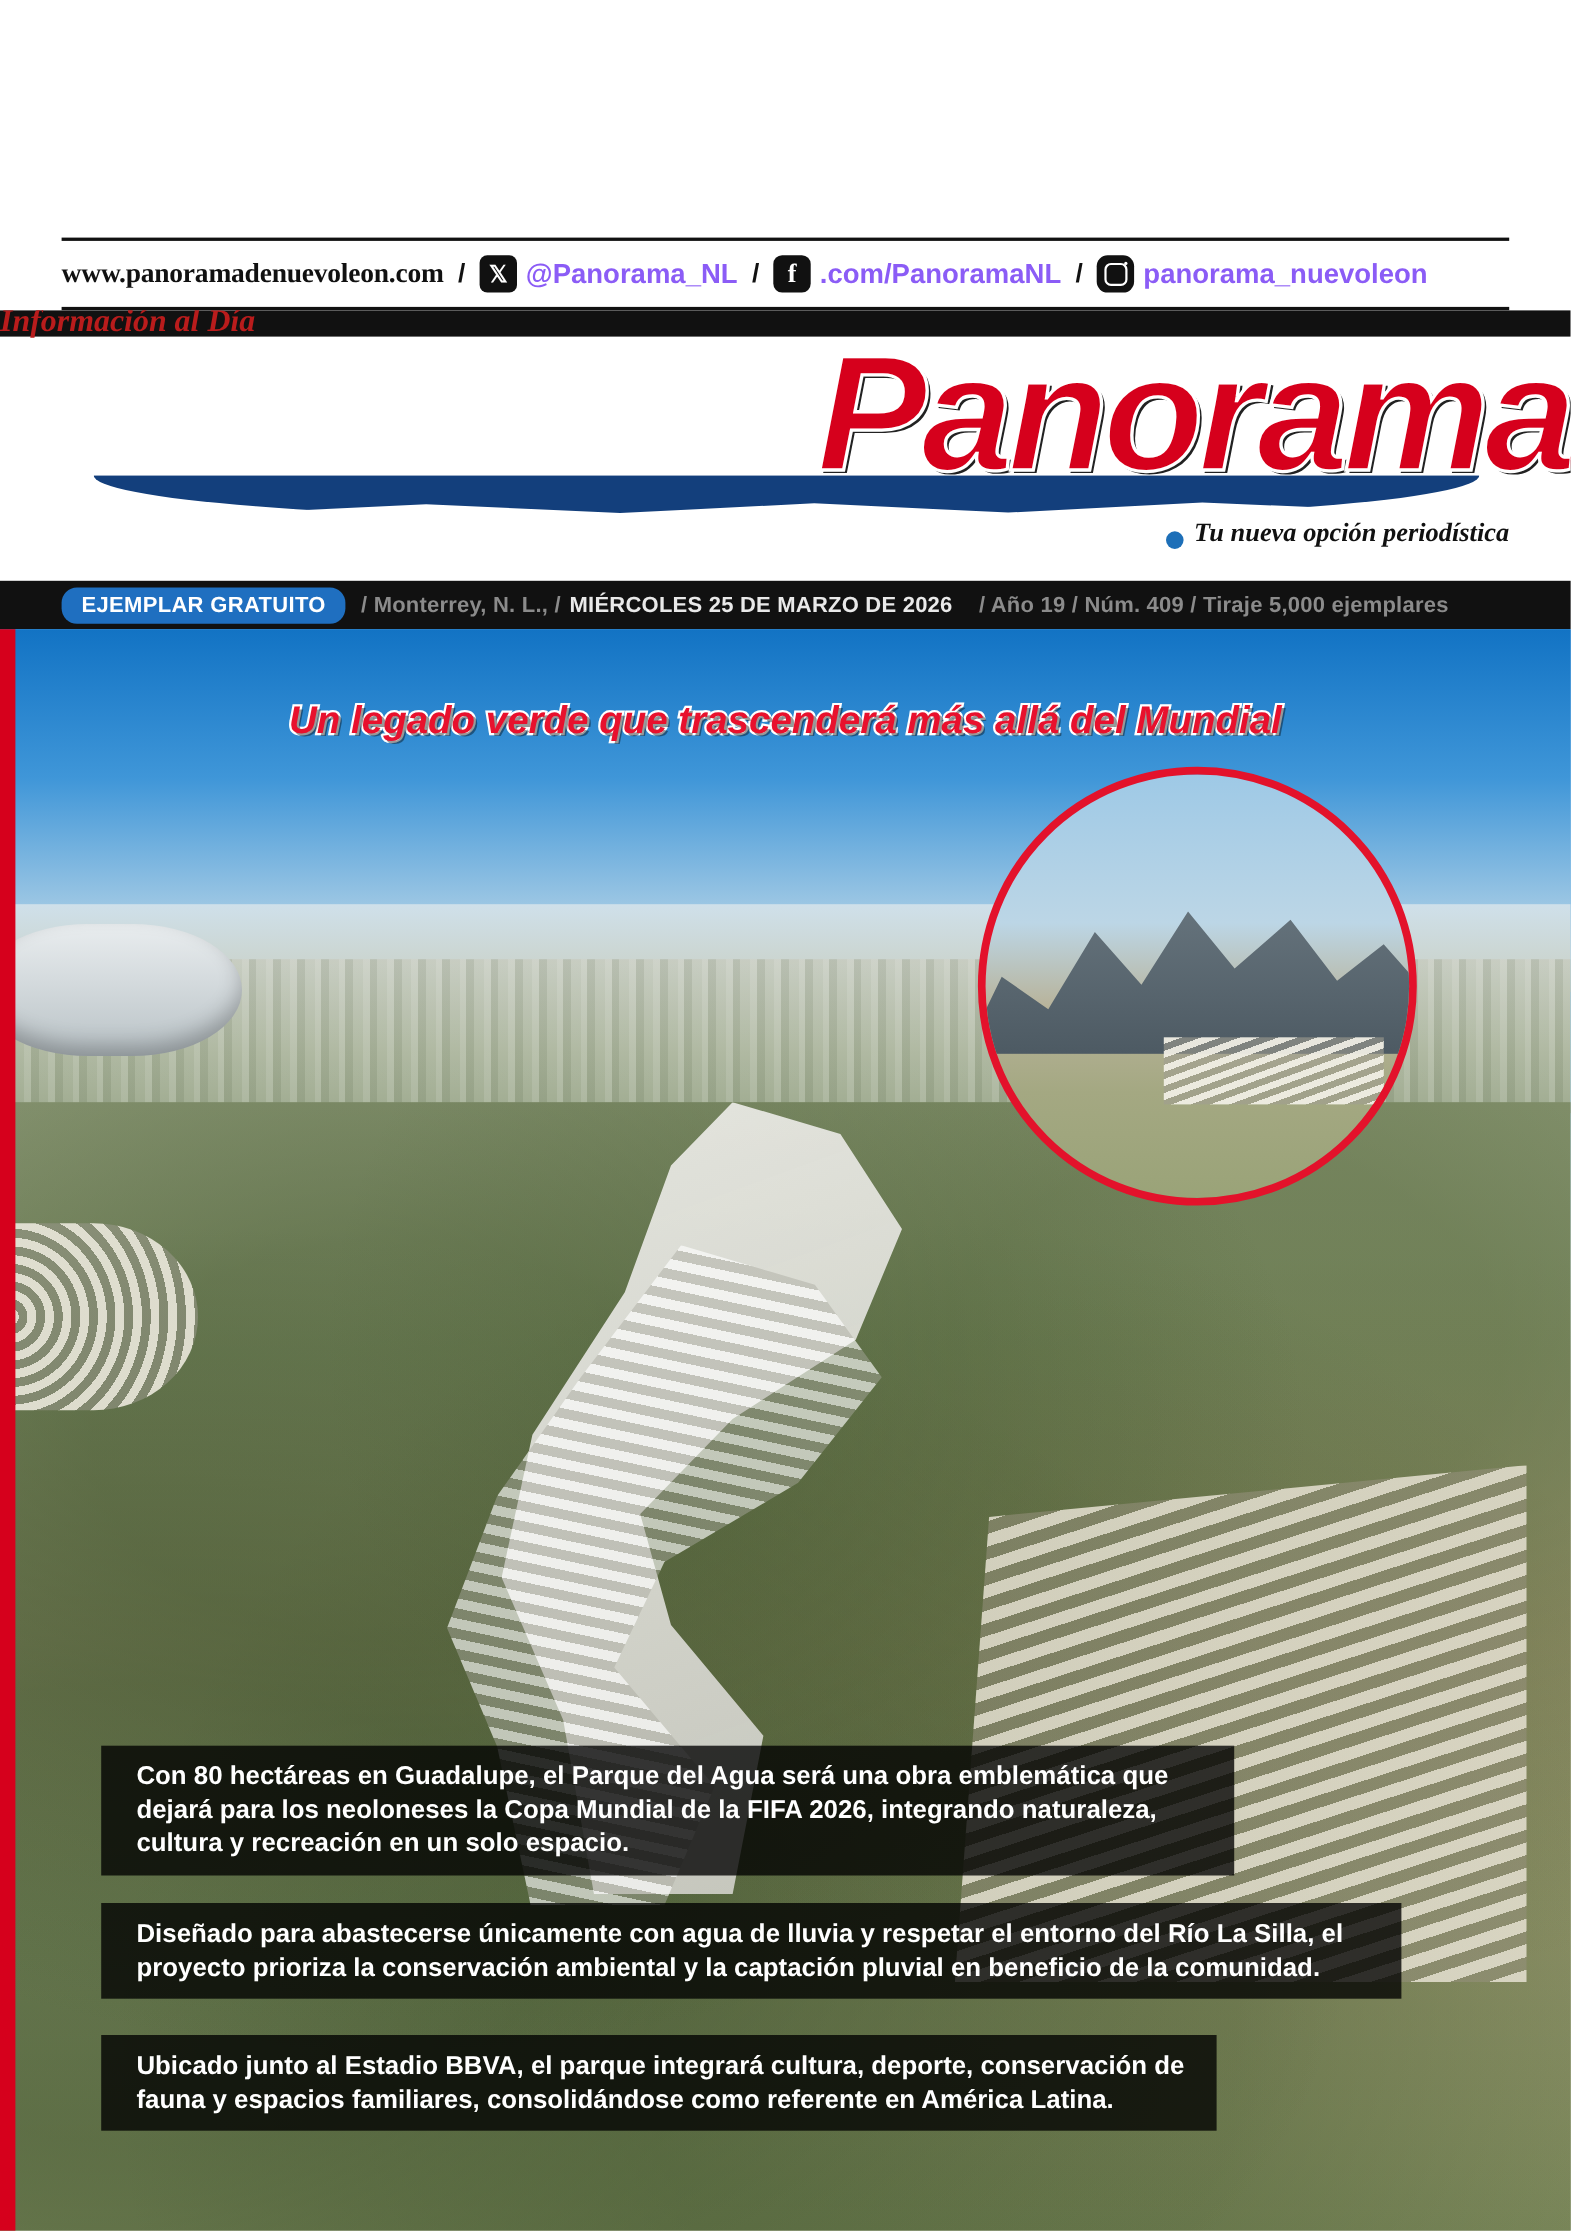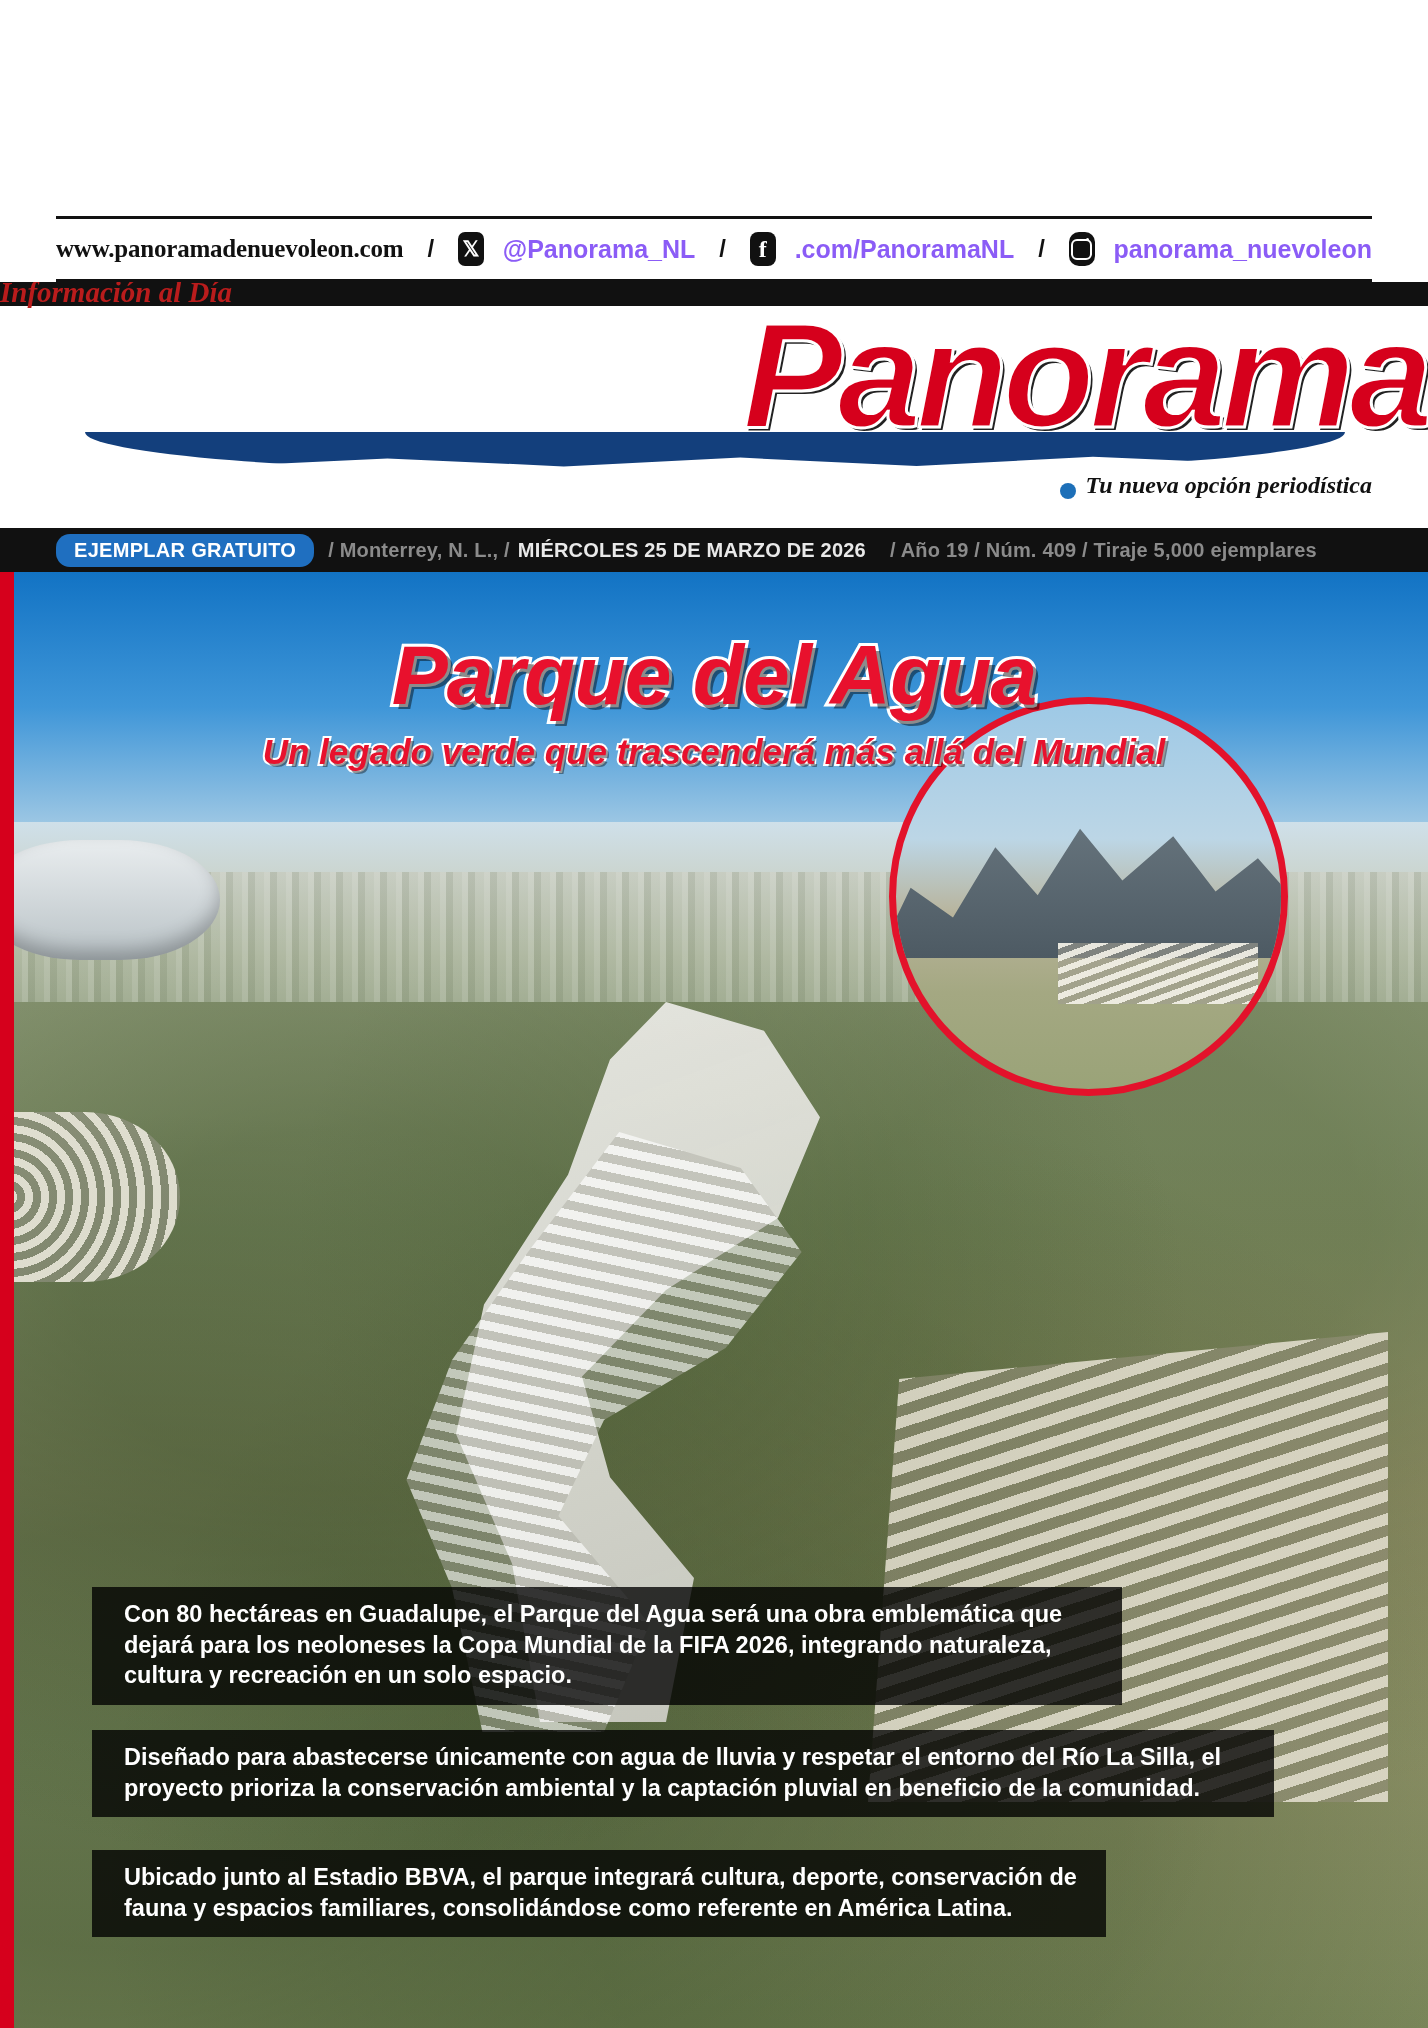--- a/index.html
+++ b/index.html
@@ -2,21 +2,21 @@
 <html><head>
 <meta charset="utf-8">
 <style>
   html,body{margin:0;padding:0;background:#ffffff;}
   body{width:1428px;height:2028px;font-family:"Liberation Sans",sans-serif;overflow:hidden;}
   .page{position:relative;width:1428px;height:2028px;background:#fff;}
 
   
   .socialbar{position:absolute;left:56px;top:216px;width:1316px;height:60px;
              border-top:3px solid #111;border-bottom:3px solid #111;
-             display:flex;align-items:center;gap:15px;}
+             display:flex;align-items:center;gap:4px;}
   .socialbar .url{font-family:"Liberation Serif",serif;font-weight:bold;font-size:25px;color:#111;letter-spacing:-0.2px;}
   .sep{font-size:24px;font-weight:bold;color:#111;margin:0 9px;}
   .handle{font-family:"Liberation Sans",sans-serif;font-weight:bold;font-size:25px;color:#8b5cf6;}
   .sicon{display:inline-flex;align-items:center;justify-content:center;width:34px;height:34px;border-radius:7px;background:#111;color:#fff;font-weight:bold;font-size:20px;margin-right:4px;}
   .sicon.fb{border-radius:8px;font-family:"Liberation Serif",serif;font-size:24px;}
   .sicon.ig{background:#111;border-radius:10px;position:relative;}
   .sicon.ig::before{content:"";position:absolute;width:17px;height:17px;border:2.5px solid #fff;border-radius:6px;}
   .sicon.ig::after{content:"";position:absolute;top:6px;right:6px;width:3px;height:3px;background:#fff;border-radius:50%;}
   .sicon.xi{font-family:"Liberation Sans",sans-serif;font-size:21px;}
 
@@ -154,21 +154,20 @@
     <div class="riverwalk"></div>
     <div class="riverwalk2"></div>
     <div class="plaza"></div>
 
     <div class="circle">
       <div class="mtn"></div>
       <div class="pav"></div>
     </div>
 
     <div class="headline-wrap">
-      <div class="headline">Parque del Agua</div>
       <div class="subhead">Un legado verde que trascenderá más allá del Mundial</div>
     </div>
 
     <div class="caption c1">Con 80 hectáreas en Guadalupe, el Parque del Agua será una obra emblemática que dejará para los neoloneses la Copa Mundial de la FIFA 2026, integrando naturaleza, cultura y recreación en un solo espacio.</div>
     <div class="caption c2">Diseñado para abastecerse únicamente con agua de lluvia y respetar el entorno del Río La Silla, el proyecto prioriza la conservación ambiental y la captación pluvial en beneficio de la comunidad.</div>
     <div class="caption c3">Ubicado junto al Estadio BBVA, el parque integrará cultura, deporte, conservación de fauna y espacios familiares, consolidándose como referente en América Latina.</div>
   </div>
 
   <div class="redline"></div>
 </div>

